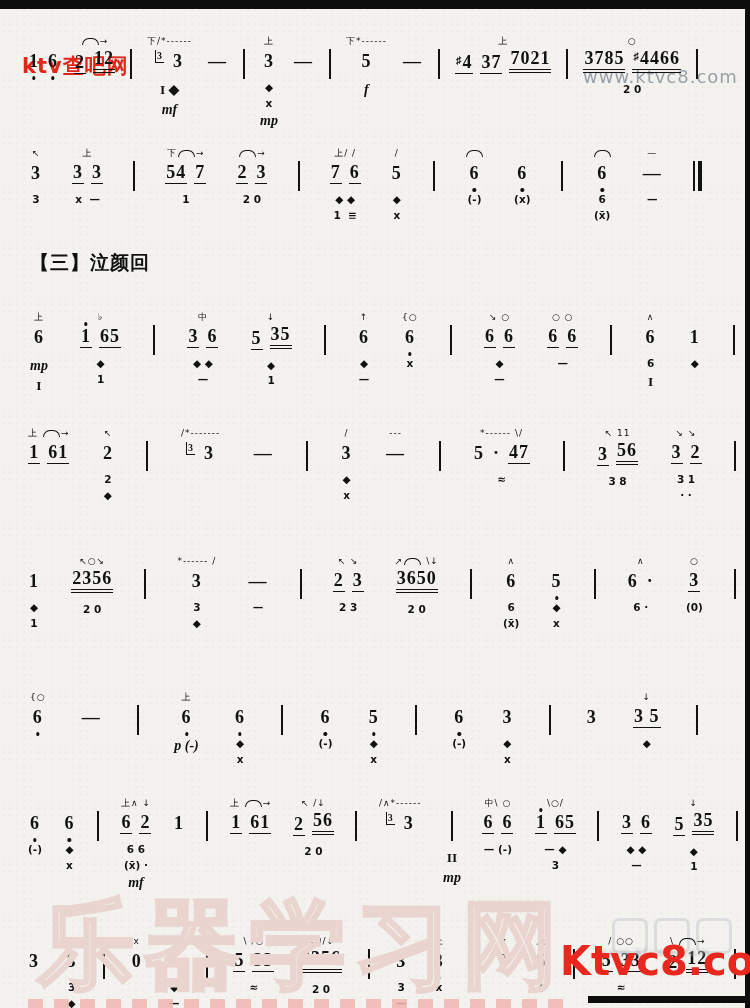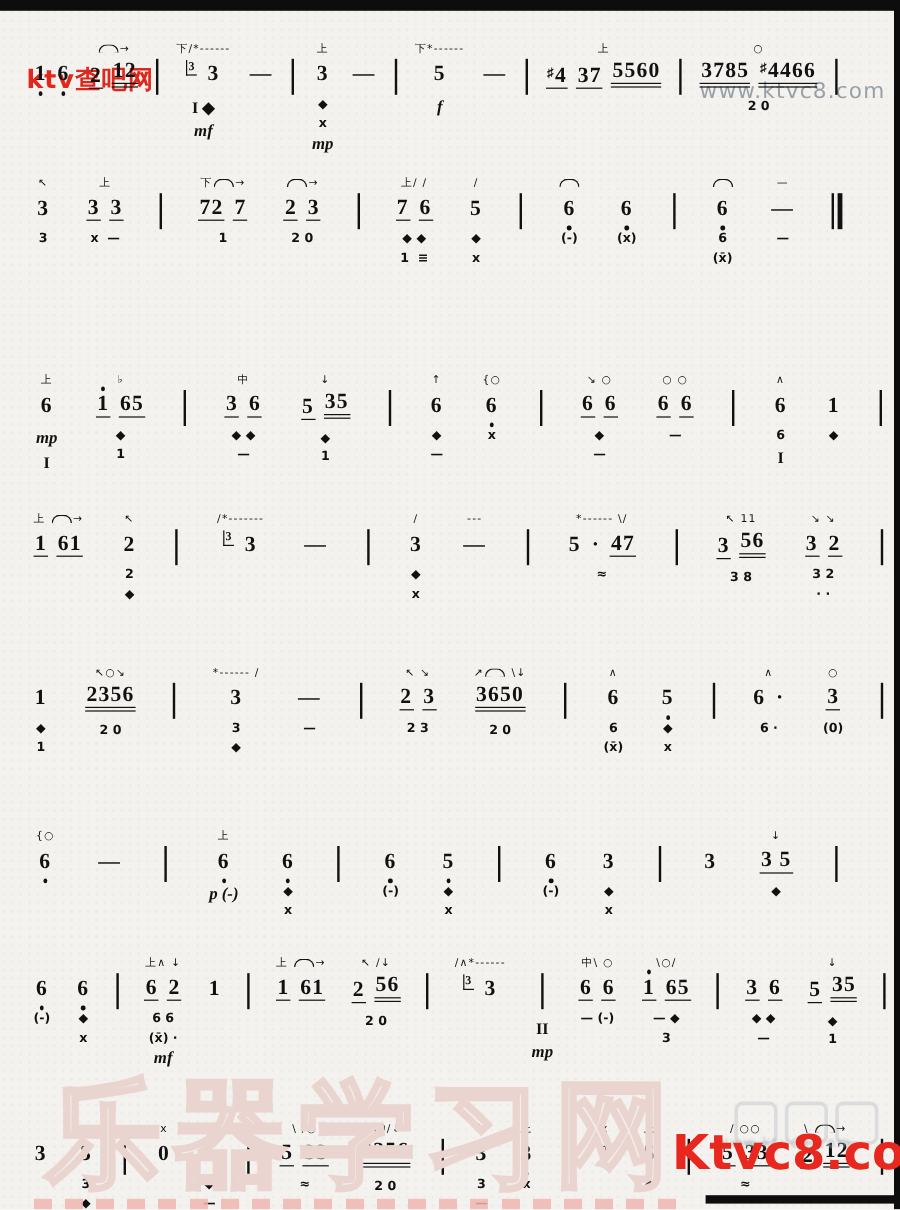--- a/index.html
+++ b/index.html
@@ -72,20 +72,21 @@
 <body>
 
 <div id="stage">
   <div id="topbar" class="edgebar"></div>
   <div id="rightbar" class="edgebar"></div>
   <div id="bottombar" class="edgebar"></div>
 
   <div class="wm-topleft">ktv查吧网</div>
   <div class="wm-topright">www.ktvc8.com</div>
 
+  <div class="heading" style="left:30px;top:250px;">【三】泣颜回</div>
 
   <div id="music">
       <div class="system" style="top: 34px; left: 28px; width: 670px;">
         <div class="tok">
           <div class="top"></div>
           <div class="main">
             <span class="grp"><span class="num">1</span><i class="db"></i></span>
             <span class="grp"><span class="num">6</span><i class="db"></i></span>
           </div>
         </div>
@@ -149,21 +150,21 @@
           </div>
         </div>
         <div class="tok">
           <div class="bar"></div>
         </div>
         <div class="tok">
           <div class="top">上</div>
           <div class="main">
             <span class="grp u1"><span class="num"><span class="sh">♯</span>4</span></span>
             <span class="grp u1"><span class="num">37</span></span>
-            <span class="grp u2"><span class="num">5560</span></span>
+            <span class="grp u2"><span class="num">7021</span></span>
           </div>
         </div>
         <div class="tok">
           <div class="bar"></div>
         </div>
         <div class="tok">
           <div class="top">○</div>
           <div class="main">
             <span class="grp u2"><span class="num">3785</span></span>
             <span class="grp u2"><span class="num"><span class="sh">♯</span>4466</span></span>
@@ -189,21 +190,21 @@
             <span class="grp u1"><span class="num">3</span></span>
           </div>
           <div class="bl">x  —</div>
         </div>
         <div class="tok">
           <div class="bar"></div>
         </div>
         <div class="tok">
           <div class="top">下<span class="arc"></span>→</div>
           <div class="main">
-            <span class="grp u1"><span class="num">72</span></span>
+            <span class="grp u1"><span class="num">54</span></span>
             <span class="grp u1"><span class="num">7</span></span>
           </div>
           <div class="bl">1</div>
         </div>
         <div class="tok">
           <div class="top"><span class="arc"></span>→</div>
           <div class="main">
             <span class="grp u1"><span class="num">2</span></span>
             <span class="grp u1"><span class="num">3</span></span>
           </div>
@@ -441,21 +442,21 @@
             <span class="grp u2"><span class="num">56</span></span>
           </div>
           <div class="bl">3 8</div>
         </div>
         <div class="tok">
           <div class="top">↘ ↘</div>
           <div class="main">
             <span class="grp u1"><span class="num">3</span></span>
             <span class="grp u1"><span class="num">2</span></span>
           </div>
-          <div class="bl">3 2</div>
+          <div class="bl">3 1</div>
           <div class="bl">· ·</div>
         </div>
         <div class="tok">
           <div class="bar"></div>
         </div>
       </div>
       <div class="system" style="top: 554px; left: 28px; width: 708px;">
         <div class="tok">
           <div class="top"></div>
           <div class="main">

